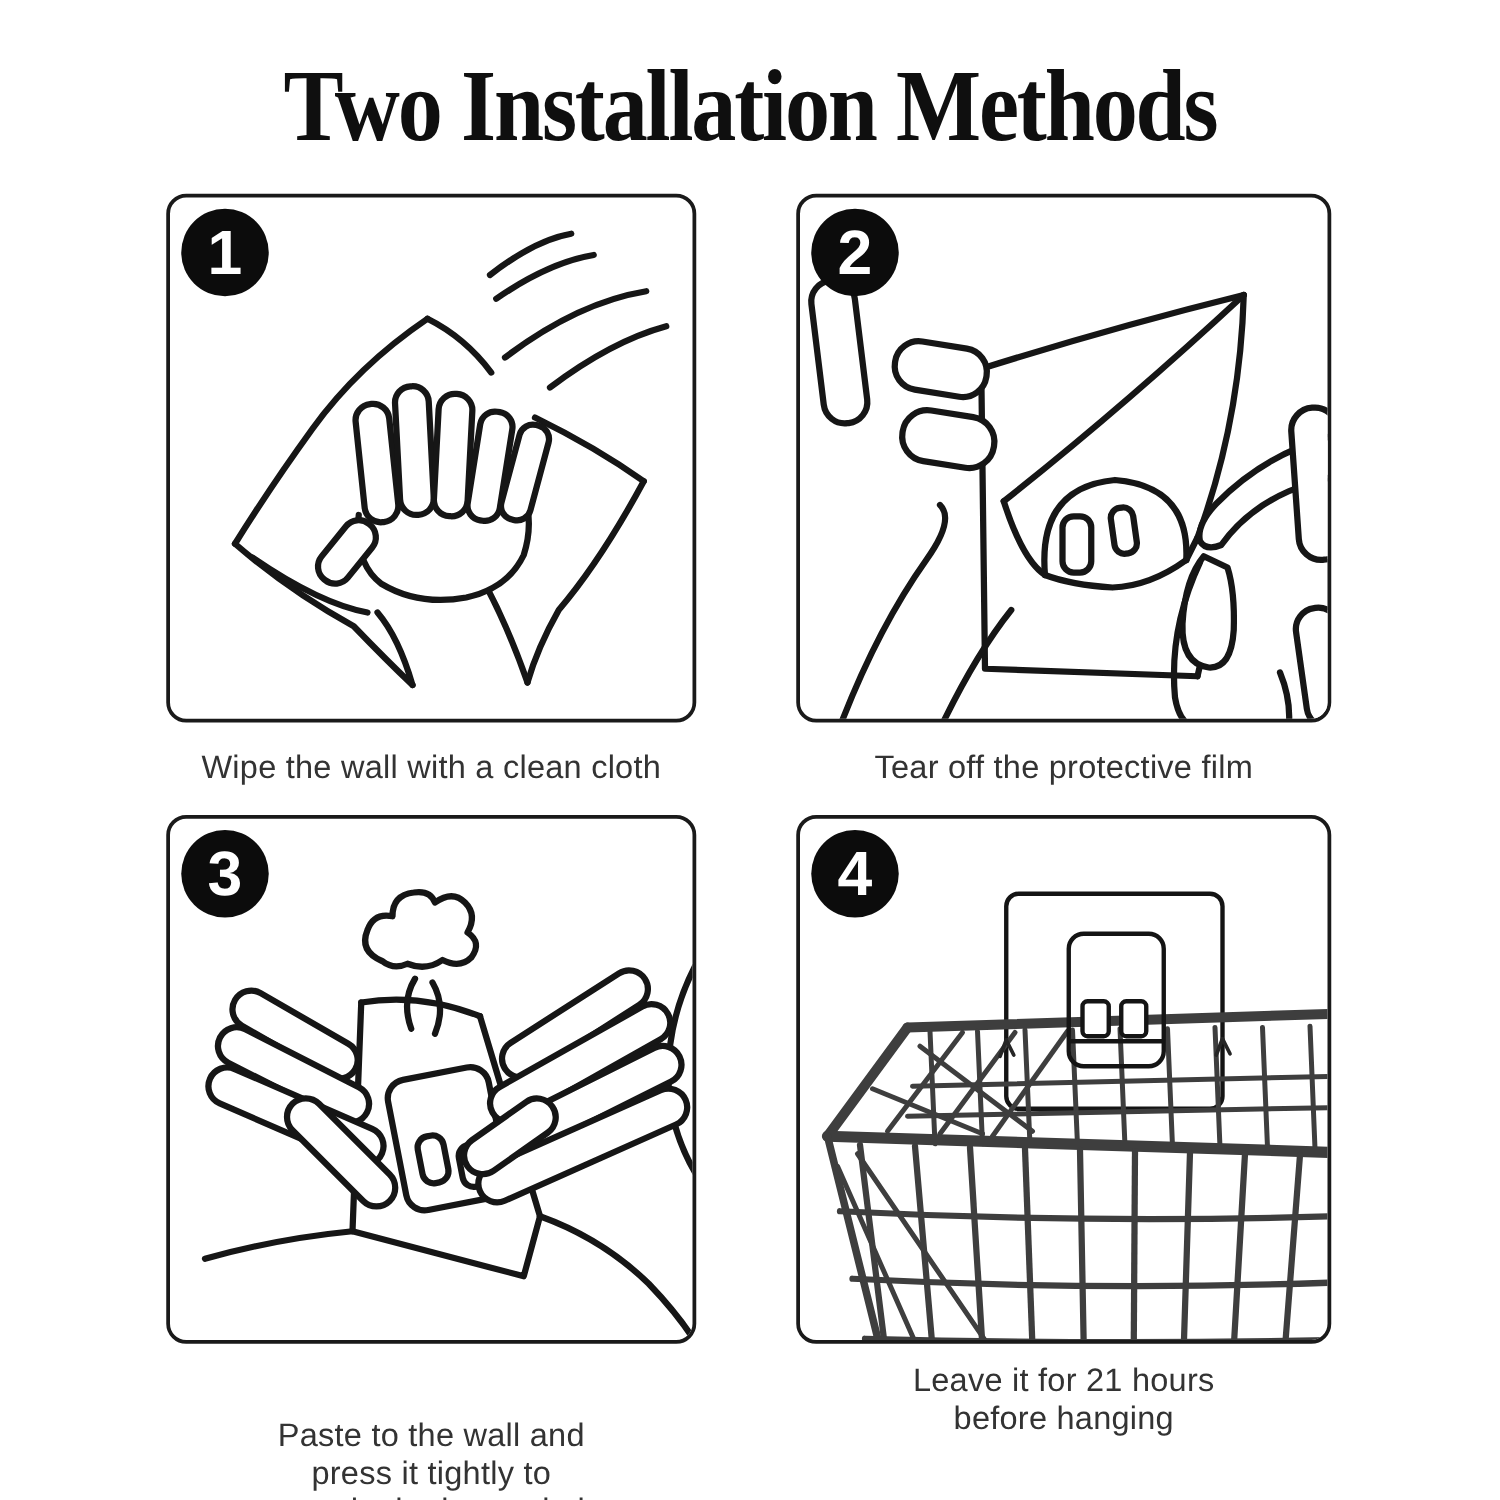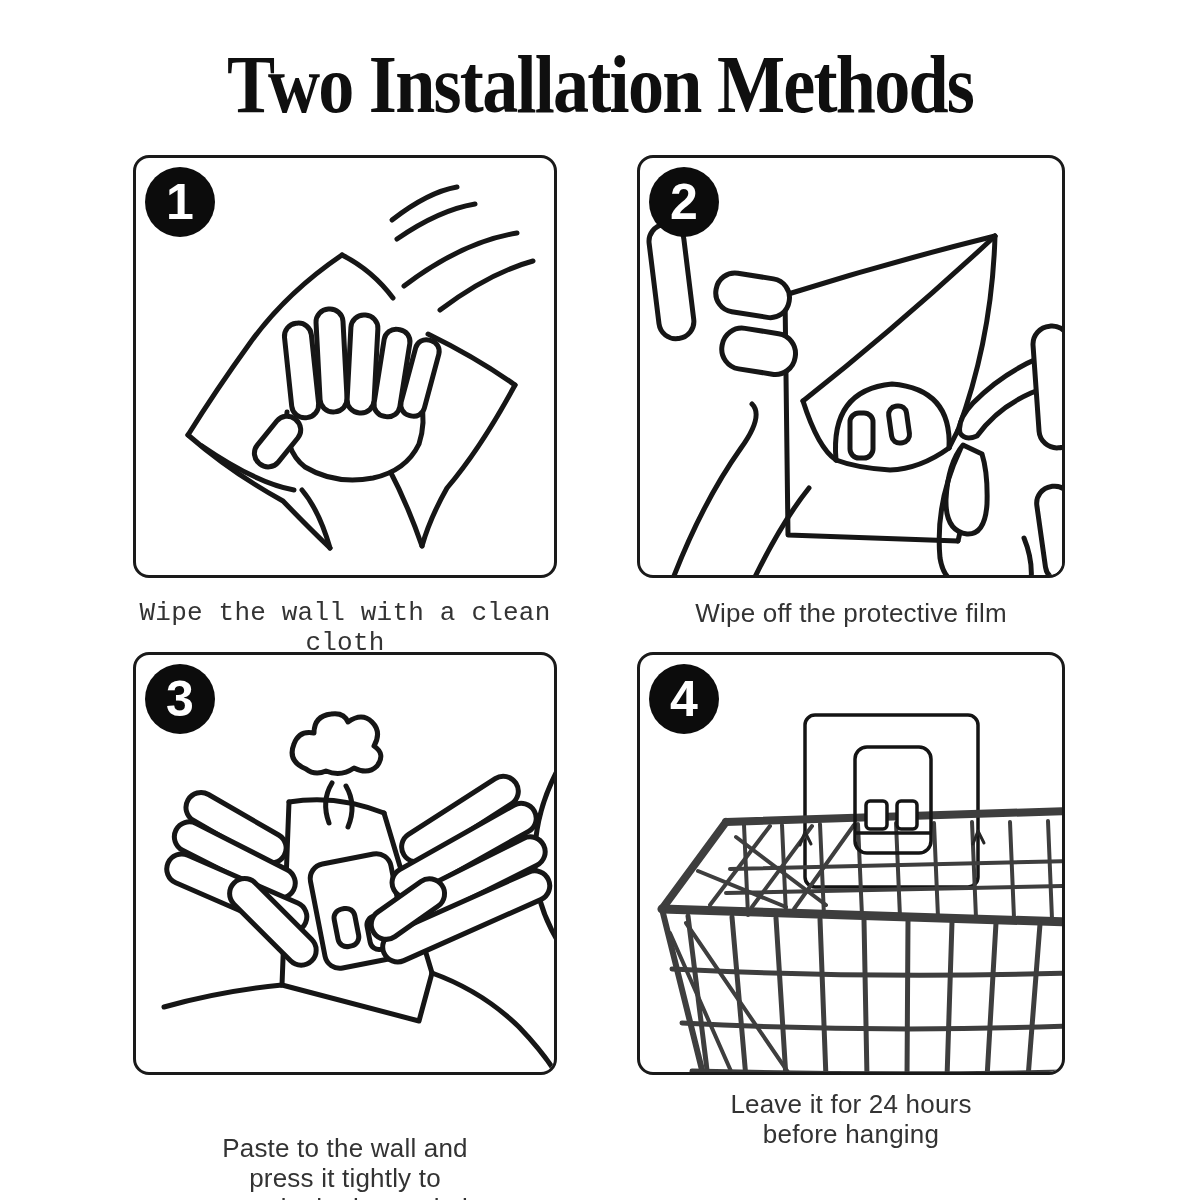--- a/index.html
+++ b/index.html
@@ -47,21 +47,21 @@
   }
   .caption {
     position:absolute;
     text-align:center;
     font-size:26px;
     line-height:30px;
     letter-spacing:0.2px;
     color:#333333;
     white-space:pre-line;
   }
-  .c1 { left:133px; top:598px;  width:424px;font-family:Liberation Mono, monospace; }
+  .c1 { left:133px; top:598px;  width:424px; }
   .c2 { left:637px; top:598px;  width:428px; }
   .c3 { left:133px; top:1089px; width:424px;margin-top:44px; }
   .c4 { left:637px; top:1089px; width:428px; }
 
   
   .ln { fill:none; stroke:#161616; stroke-width:5; stroke-linecap:round; stroke-linejoin:round; }
   .wf { fill:#ffffff; stroke:#161616; stroke-width:5; stroke-linecap:round; stroke-linejoin:round; }
   .pf { fill:#ffffff; stroke:none; }
   .bk { fill:none; stroke:#3e3e3e; stroke-linecap:round; }
   .pl { fill:none; stroke:#141414; stroke-width:3.5; stroke-linejoin:round; }
@@ -131,21 +131,21 @@
     <path class="wf" d="M 428 190 Q 372 205 333 245 Q 317 262 320 275 Q 325 283 337 278 Q 357 250 391 235 Q 410 227 428 223"></path>
     <path class="wf" d="M 323 287 Q 308 305 306 341 Q 305 373 327 376 Q 345 377 347 346 Q 348 315 342 296 Z"></path>
     <rect class="wf" x="396" y="168" width="37" height="122" rx="18" transform="rotate(-4 414 229)"></rect>
     <rect class="wf" x="401" y="328" width="35" height="96" rx="17" transform="rotate(-8 418 376)"></rect>
     <path class="ln" d="M 320 292 Q 295 345 300 400 Q 303 418 313 423"></path>
     <path class="ln" d="M 384 380 Q 393 402 391 423"></path>
   </svg>
 </div>
 
 <div class="caption c1">Wipe the wall with a clean cloth</div>
-<div class="caption c2">Wipe off the protective film</div>
+<div class="caption c2">Tear off the protective film</div>
 
 <div class="panel p3">
   <div class="badge">3</div>
   <svg width="424" height="423" viewBox="0 0 424 423">
 
     <path class="ln" d="M 153 147 Q 200 139 248 158"></path>
     <path class="ln" d="M 153 147 L 146 330"></path>
     <path class="ln" d="M 248 158 L 296 318"></path>
     <rect class="ln" x="181" y="203" width="82" height="106" rx="15" transform="rotate(-11 222 256)"></rect>
     <rect class="ln" x="197" y="251" width="21" height="38" rx="9" transform="rotate(-11 222 256)"></rect>
@@ -219,14 +219,14 @@
     <rect class="sl" x="257" y="146" width="20" height="28" rx="4"></rect>
 
     <path class="ar" d="M 160 190 L 165 177 L 171 189"></path>
     <path class="ar" d="M 333 189 L 338 176 L 344 188"></path>
   </svg>
 </div>
 
 <div class="caption c3">Paste to the wall and
 press it tightly to
 extrude the internal air</div>
-<div class="caption c4">Leave it for 24 hours
+<div class="caption c4">Leave it for 21 hours
 before hanging</div>
 
 </body></html>

